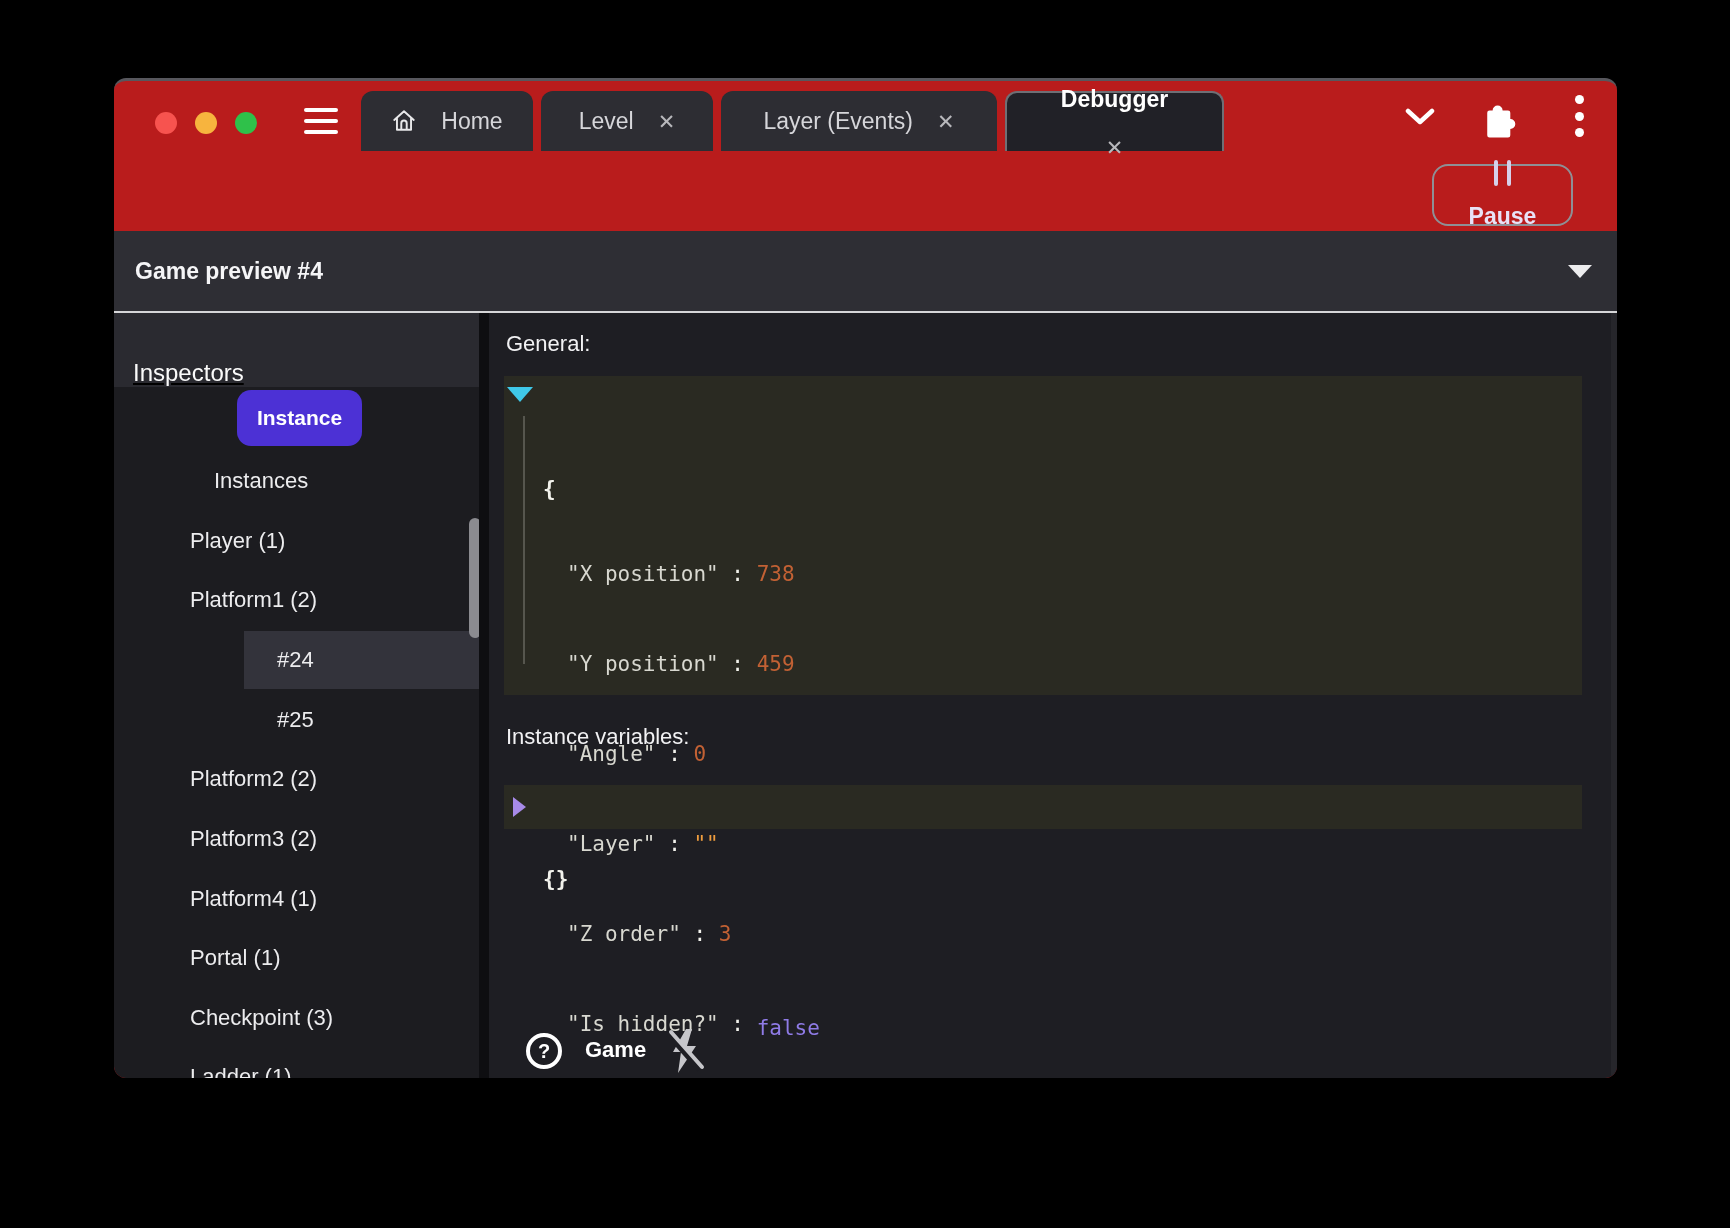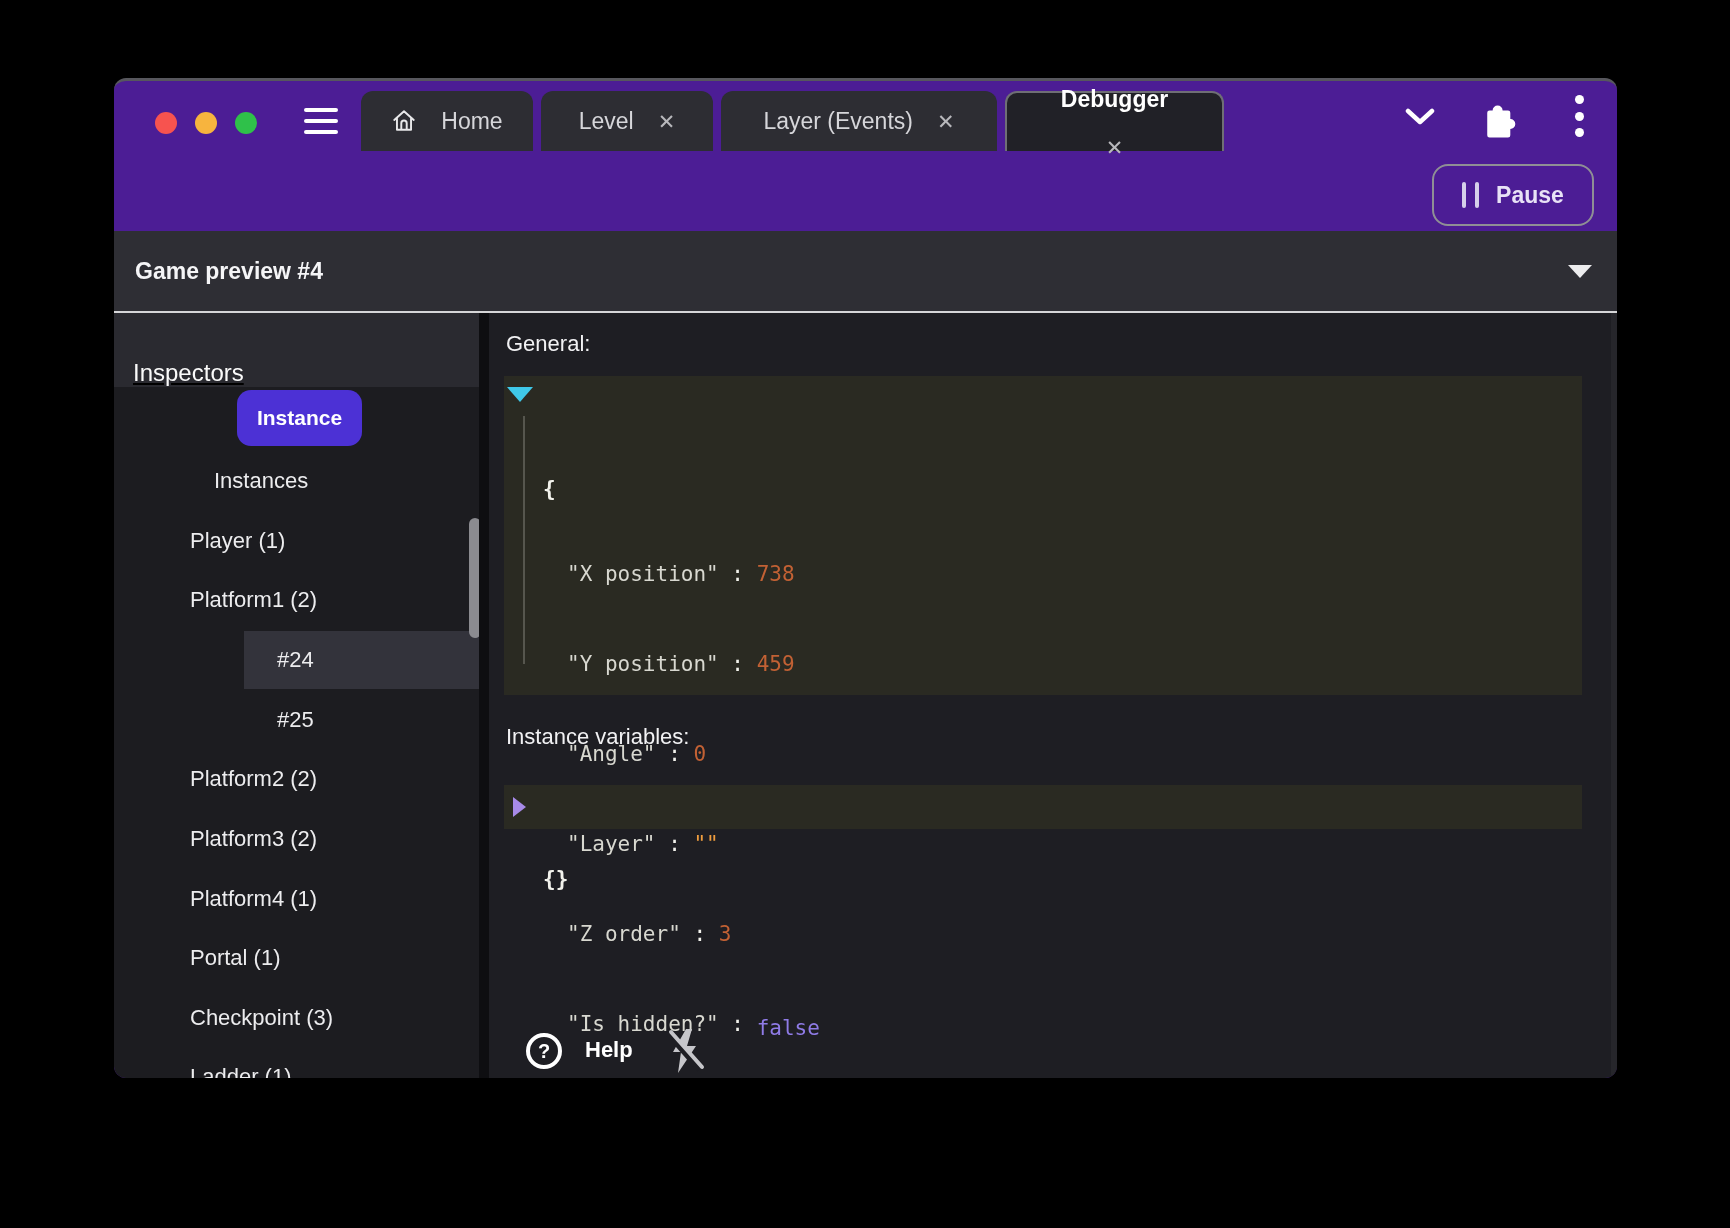--- a/index.html
+++ b/index.html
@@ -1,19 +1,19 @@
 <!DOCTYPE html>
 <html><head>
 <meta charset="utf-8">
 <style>
   html,body{margin:0;padding:0;background:#000;}
   .stage{position:relative;width:1730px;height:1228px;background:#000;overflow:hidden;
          font-family:"Liberation Sans",sans-serif;}
   .window{position:absolute;left:114px;top:78px;width:1503px;height:1000px;
-          background:#4c1d95;border-radius:12px;overflow:hidden;
+          background:#b91c1c;border-radius:12px;overflow:hidden;
           border-top:3px solid #57575d;box-sizing:border-box;}
 
   
   .tabbar{position:absolute;left:0;top:0;width:100%;height:70px;}
   .lights{position:absolute;left:41px;top:31px;display:flex;gap:18px;}
   .light{width:22px;height:22px;border-radius:50%;display:block;}
   .light.red{background:#f7534f;} .light.amber{background:#f7b43e;} .light.green{background:#2fc14a;}
   .hamburger{position:absolute;left:190px;top:27px;width:34px;height:26px;
              display:flex;flex-direction:column;justify-content:space-between;cursor:pointer;}
   .hamburger i{display:block;height:4px;border-radius:2px;background:#fff;}
@@ -28,23 +28,23 @@
   .top-chevron{position:absolute;left:1291px;top:27px;width:30px;height:17px;cursor:pointer;}
   .puzzle{position:absolute;left:1364px;top:18px;width:40px;height:40px;cursor:pointer;}
   .kebab{position:absolute;left:1461px;top:14px;width:10px;height:42px;display:flex;
          flex-direction:column;justify-content:space-between;cursor:pointer;}
   .kebab i{width:9px;height:9px;border-radius:50%;background:#fff;display:block;}
 
   
   .toolbar{position:absolute;left:0;top:70px;width:100%;height:80px;}
   .profiler-ic{position:absolute;left:1211px;top:96px;width:34px;height:34px;cursor:pointer;}
   .console-ic{position:absolute;left:1270px;top:97px;width:30px;height:30px;cursor:pointer;}
-  .pause-btn{position:absolute;left:1318px;top:13px;width:162px;height:62px;box-sizing:border-box;
+  .pause-btn{position:absolute;left:1318px;top:13px;width:141px;height:62px;box-sizing:border-box;
              border:2px solid #8f8f95;border-radius:16px;background:transparent;
-             display:flex;align-items:center;justify-content:center;gap:17px;cursor:pointer;}
+             display:flex;align-items:center;justify-content:center;gap:17px;cursor:pointer;flex-direction:column;}
   .pause-glyph{display:flex;gap:9px;}
   .pause-glyph i{display:block;width:4px;height:26px;background:#d6d0ea;border-radius:2px;}
   .pause-label{font-size:23px;font-weight:700;color:#e8e2f6;}
 
   
   .previewbar{position:absolute;left:0;top:150px;width:100%;height:80px;background:#2e2e34;
               display:flex;align-items:center;}
   .preview-title{margin-left:21px;font-size:23px;font-weight:600;color:#f5f5f7;}
   .drop-arrow{position:absolute;right:25px;top:34px;width:0;height:0;cursor:pointer;
               border-left:12px solid transparent;border-right:12px solid transparent;
@@ -255,21 +255,21 @@
         <div class="section-label lbl-vars">Instance variables:</div>
 
         <div class="json-panel p2 jfont">
           <span class="tri-right"></span>
           <div class="jrow"><span class="jbrace">{}</span></div>
         </div>
 
         <div class="help-circle">
           <span>?</span>
         </div>
-        <span class="help-label">Help</span>
+        <span class="help-label">Game</span>
 
         <svg class="flash-ic" viewBox="0 0 42 48">
           <polygon points="22,2 9,25 17,25 14,46 32,19 23,19 28,2" fill="#c6c6ca"></polygon>
           <line x1="5" y1="7" x2="36" y2="42" stroke="#1e1e23" stroke-width="7"></line>
           <line x1="7" y1="5" x2="38" y2="40" stroke="#c6c6ca" stroke-width="4" stroke-linecap="round"></line>
         </svg>
       </div>
     </div>
 
   </div>

